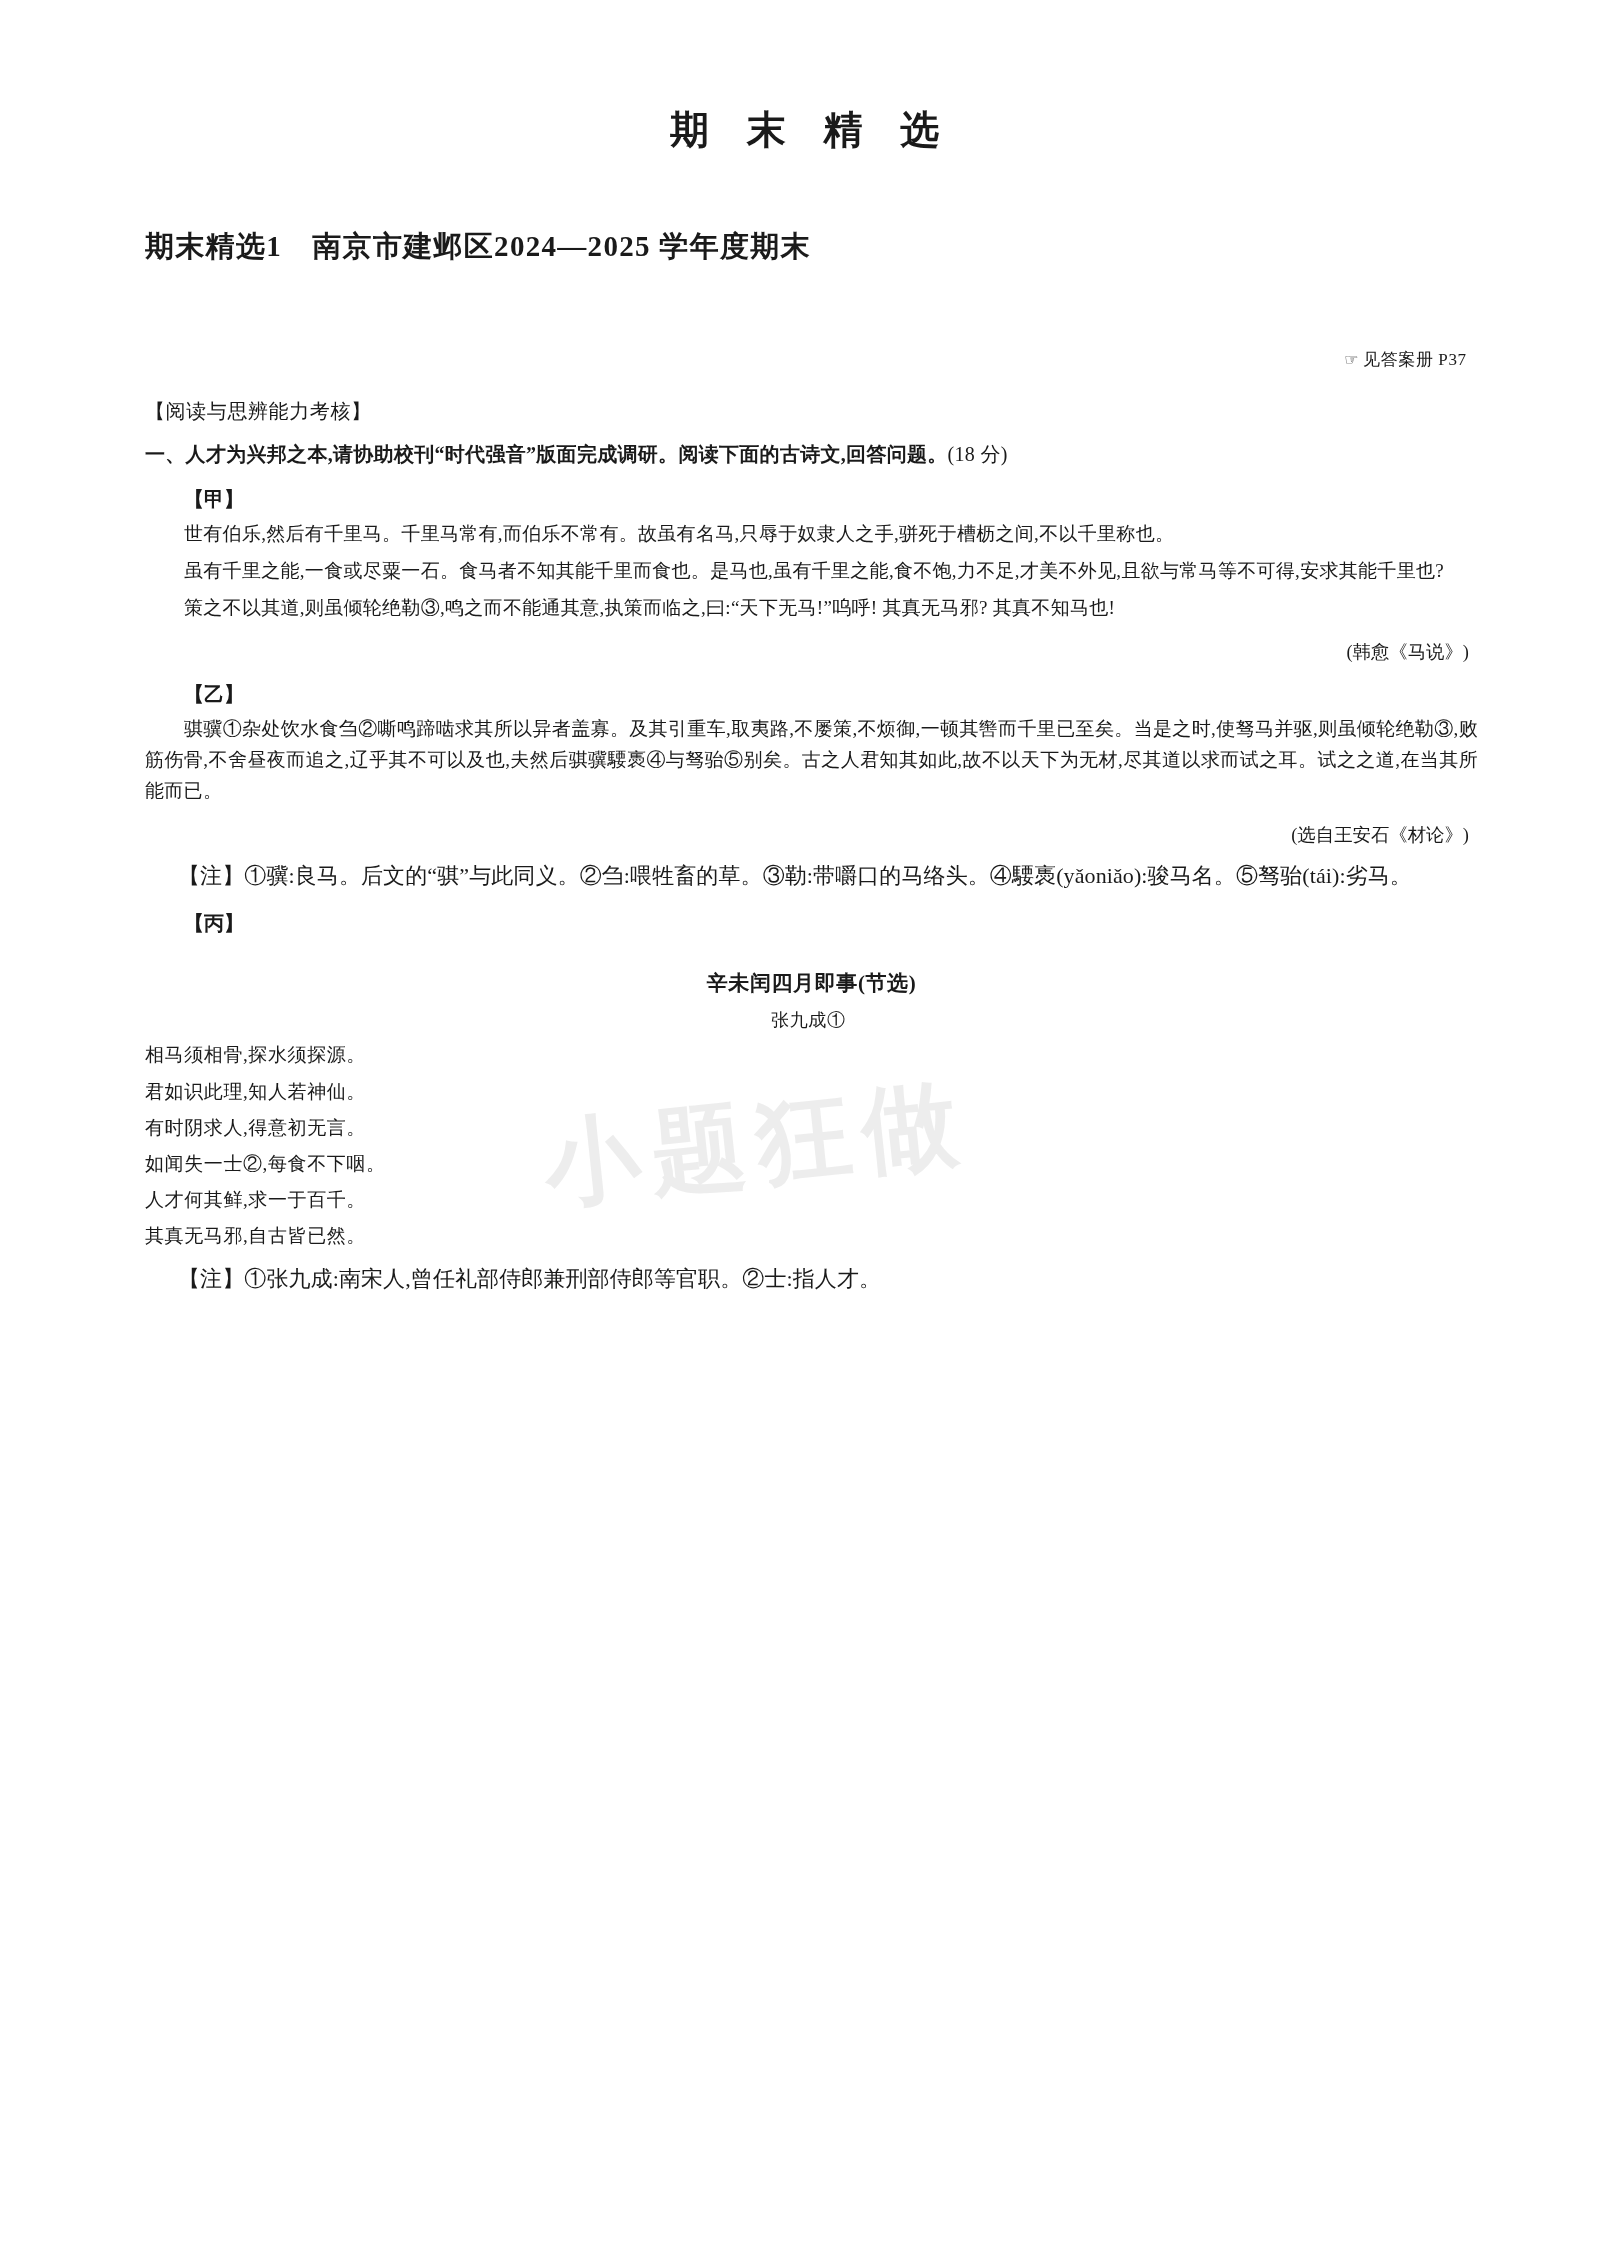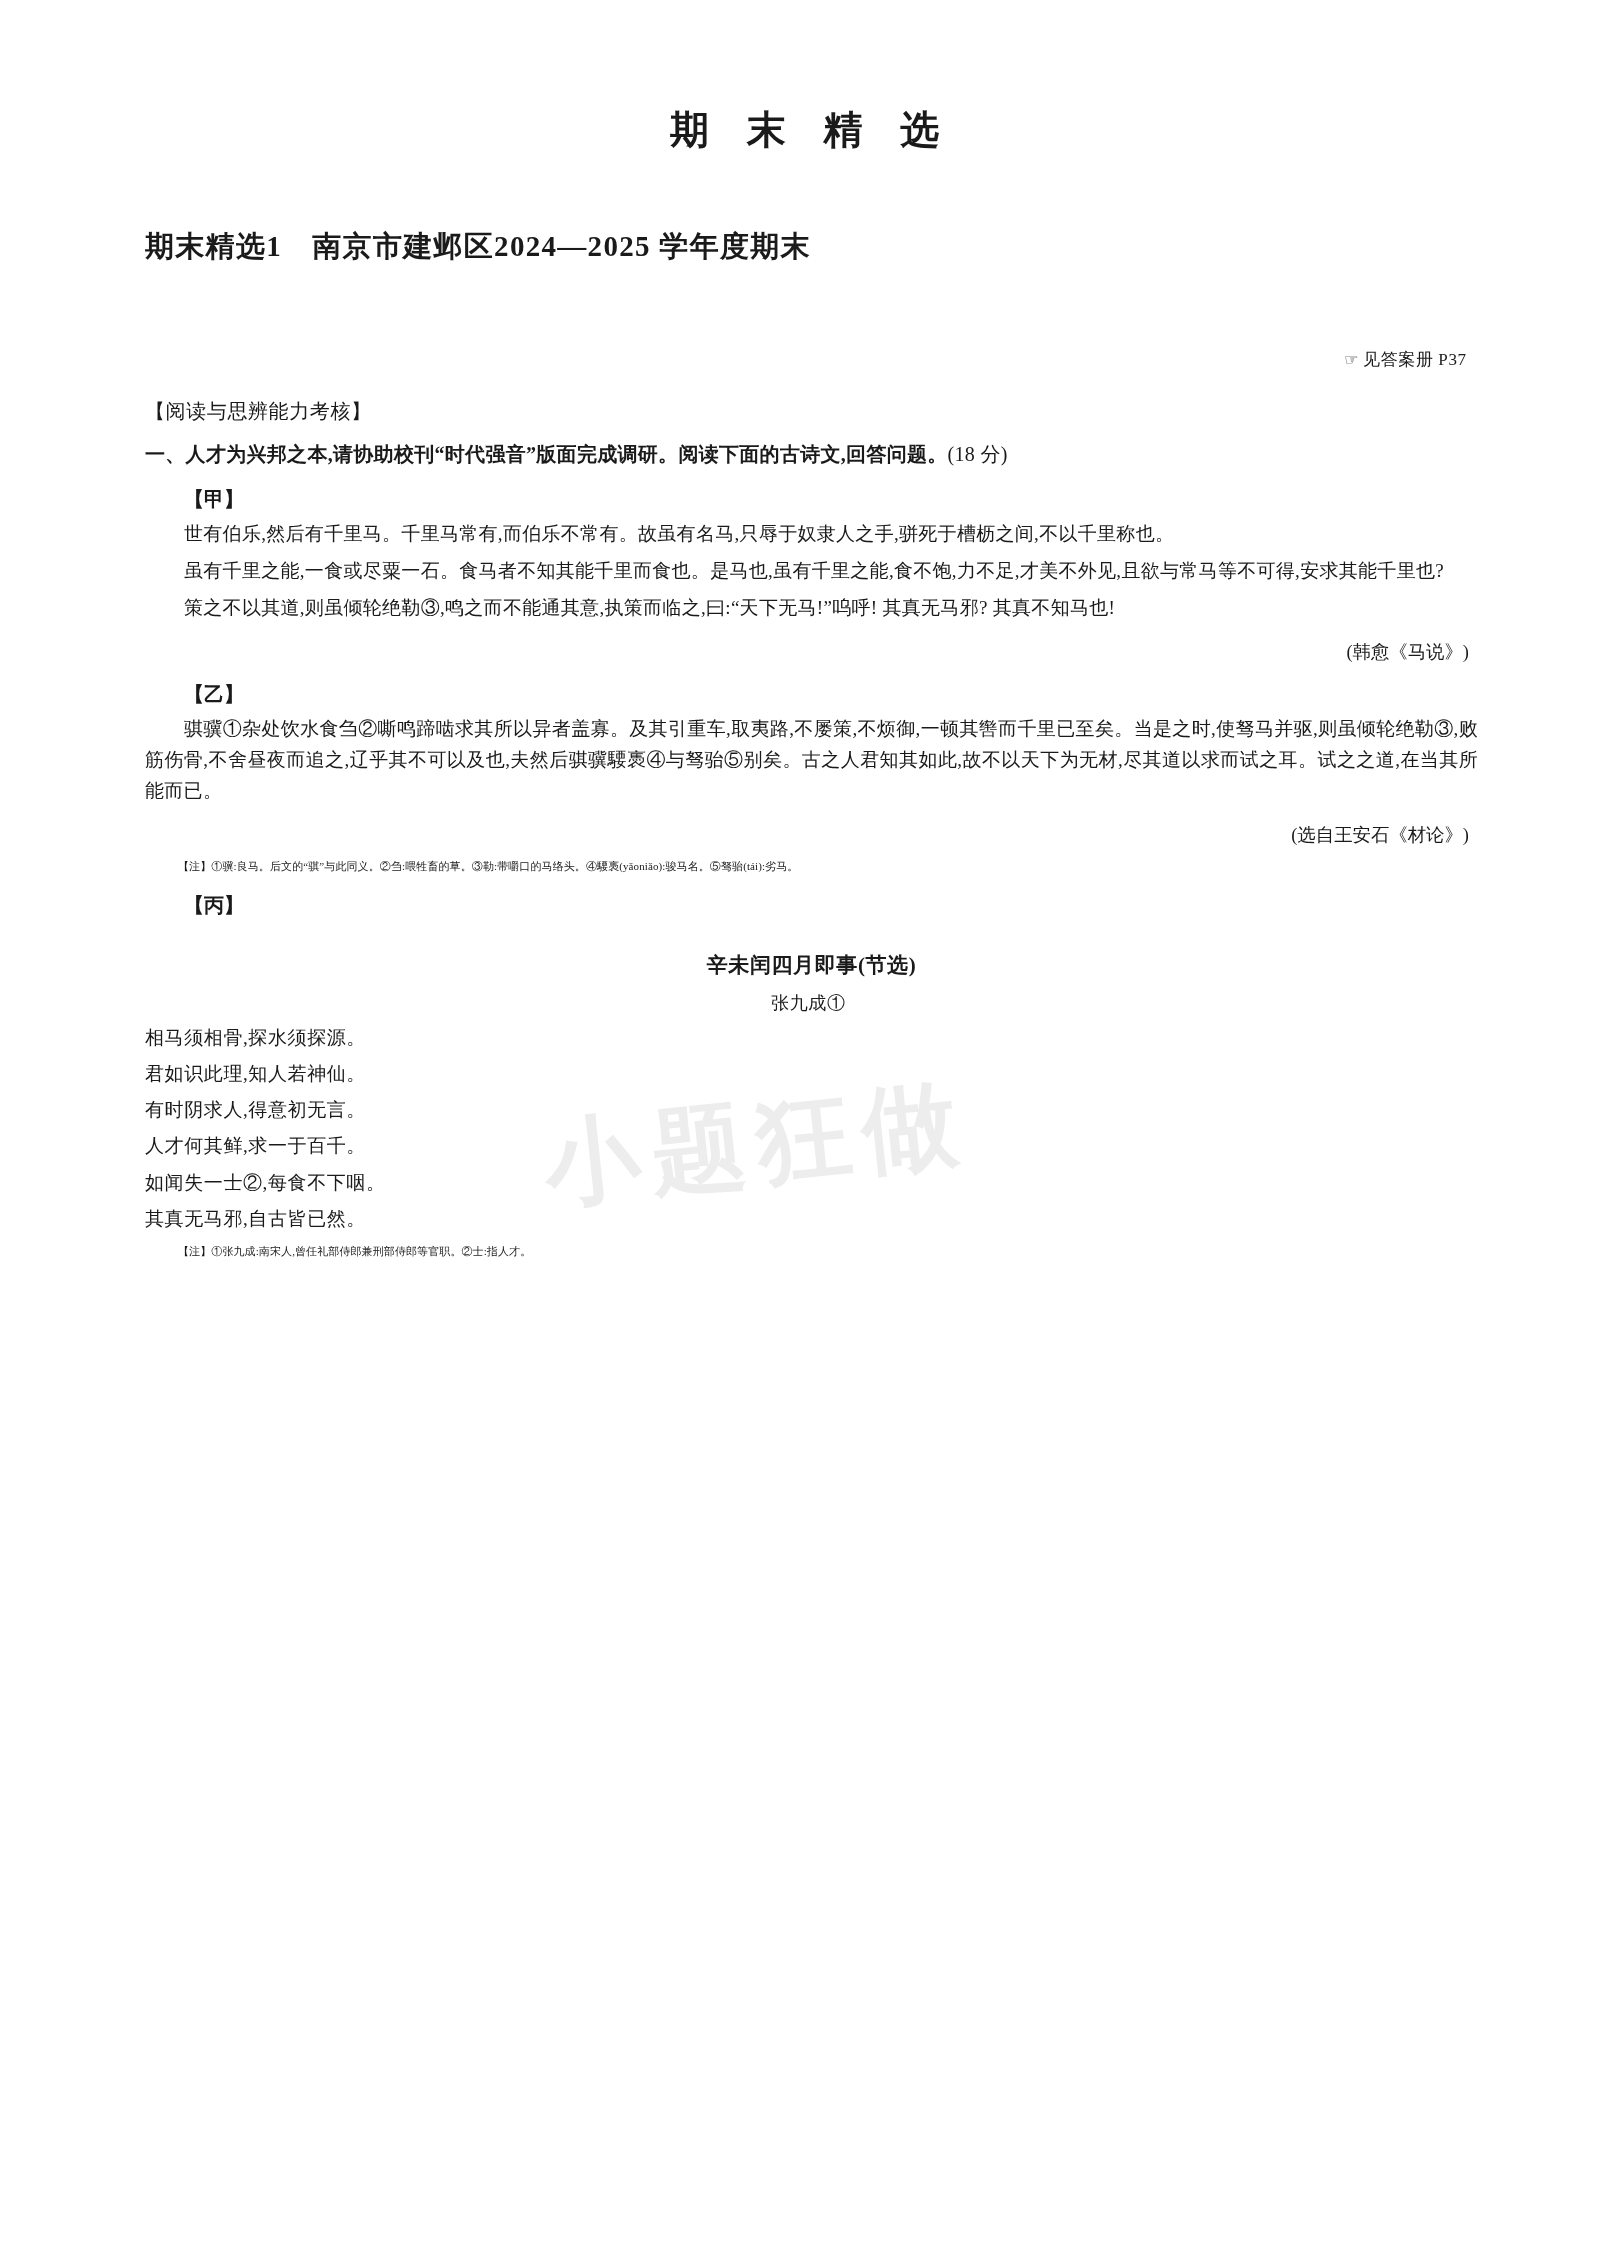--- a/index.html
+++ b/index.html
@@ -96,21 +96,21 @@
     text-align: justify;
   }
   .attrib {
     margin-top: 15.3px;
     text-align: right;
     font-size: 18.4px;
     padding-right: 9px;
   }
   .note {
     margin-top: 11.4px;
-    font-size: 11px;
+    font-size: 22px;
     line-height: 1.6;
     text-indent: 33px;
     letter-spacing: 0.1px;
     text-align: justify;
   }
   .poem-title {
     margin-top: 32px;
     text-align: center;
     font-size: 21px;
     font-weight: bold;
@@ -169,20 +169,20 @@
   <div class="note">【注】①骥:良马。后文的“骐”与此同义。②刍:喂牲畜的草。③勒:带嚼口的马络头。④騕褭(yǎoniǎo):骏马名。⑤驽骀(tái):劣马。</div>
 
   <div class="part-label">【丙】</div>
 
   <div class="poem-title">辛未闰四月即事(节选)</div>
   <div class="poem-author">张九成①</div>
 
   <div class="poem-line">相马须相骨,探水须探源。</div>
   <div class="poem-line">君如识此理,知人若神仙。</div>
   <div class="poem-line">有时阴求人,得意初无言。</div>
+  <div class="poem-line">如闻失一士②,每食不下咽。</div>
   <div class="poem-line">人才何其鲜,求一于百千。</div>
-  <div class="poem-line">如闻失一士②,每食不下咽。</div>
   <div class="poem-line">其真无马邪,自古皆已然。</div>
 
   <div class="note">【注】①张九成:南宋人,曾任礼部侍郎兼刑部侍郎等官职。②士:指人才。</div>
 
 </div>
 
 
 </body></html>

